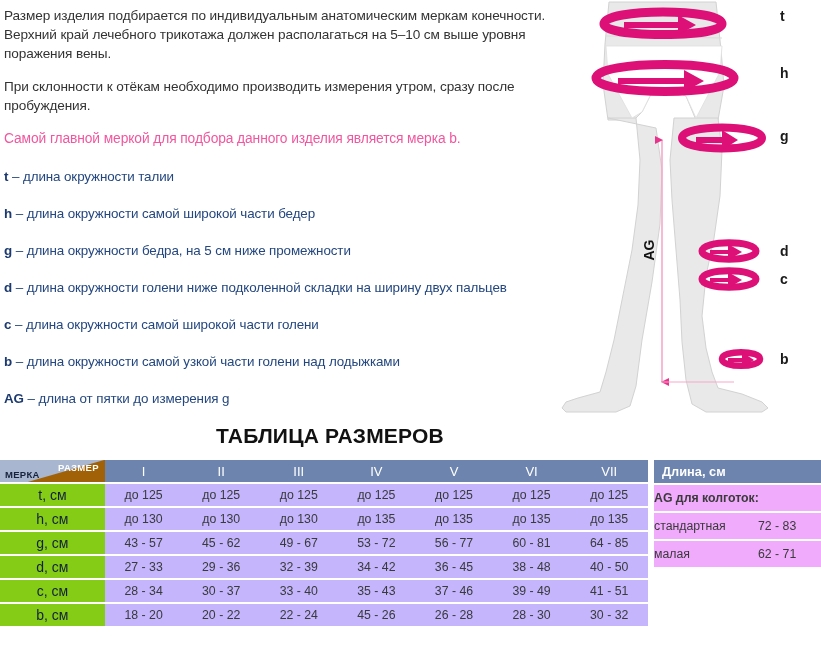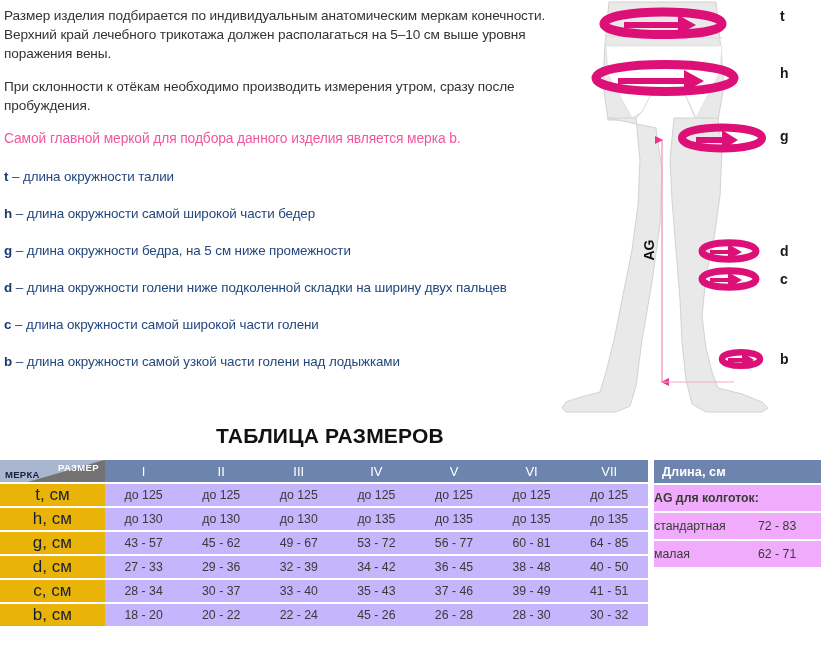--- a/index.html
+++ b/index.html
@@ -101,21 +101,21 @@
     height: 22px;
     vertical-align: middle;
     font-weight: normal;
   }
 
   .corner-cell {
     width: 104px;
     height: 30px;
     padding: 0;
     position: relative;
-    background: #737373;
+    background: #a16207;
     overflow: hidden;
   }
   .corner-tri {
     position: absolute;
     left: 0; top: 0;
     width: 0; height: 0;
     border-left: 104px solid #A8B6D0;
     border-bottom: 30px solid transparent;
   }
   .corner-label-size {
@@ -139,24 +139,24 @@
     background: #6C84AE;
     color: #ffffff;
     font-weight: bold;
     font-size: 13px;
     text-align: center;
     height: 30px;
     width: 77px;
   }
 
   .row-label {
-    background: #eab308;
+    background: #84cc16;
     color: #14203a;
     font-weight: bold;
-    font-size: 17px;
+    font-size: 14px;
     text-align: center;
     width: 104px;
     height: 23px;
   }
   .data-cell {
     background: #c4b5fd;
     color: #3a3a3a;
     text-align: center;
     font-size: 12.3px;
     height: 23px;
@@ -228,20 +228,24 @@
         <span class="def-key">d</span>
         <span>– длина окружности голени ниже подколенной складки на ширину двух пальцев</span>
       </div>
       <div class="def-row">
         <span class="def-key">c</span>
         <span>– длина окружности самой широкой части голени</span>
       </div>
       <div class="def-row">
         <span class="def-key">b</span>
         <span>– длина окружности самой узкой части голени над лодыжками</span>
+      </div>
+      <div class="def-row">
+        <span class="def-key">AG</span>
+        <span>– длина от пятки до измерения g</span>
       </div>
     </div>
   </div>
 
   <div id="figure-wrap">
     <svg id="figure-svg" width="265" height="418" viewBox="0 0 265 418">
       <defs>
         <marker id="ag-arrow-down" markerWidth="8" markerHeight="8" refX="4" refY="7" orient="auto" markerUnits="userSpaceOnUse">
           <path d="M0,0 L8,0 L4,8 Z" fill="#E8338C"></path>
         </marker>

